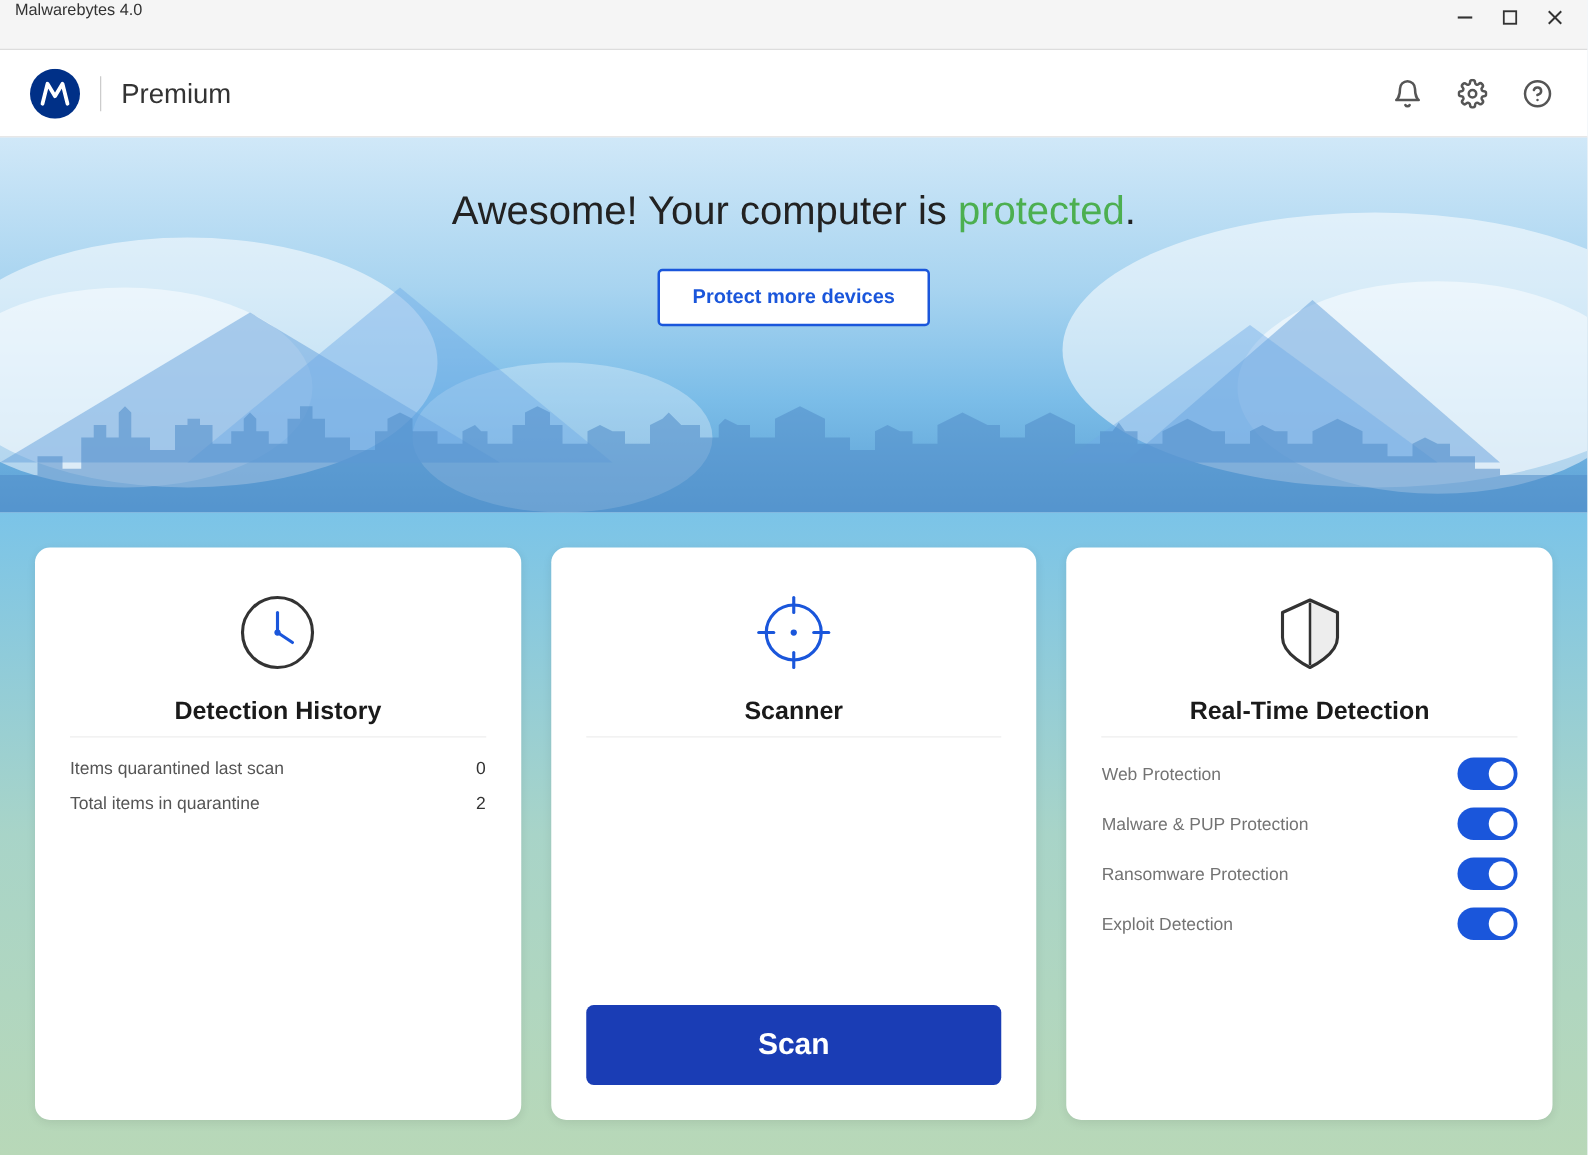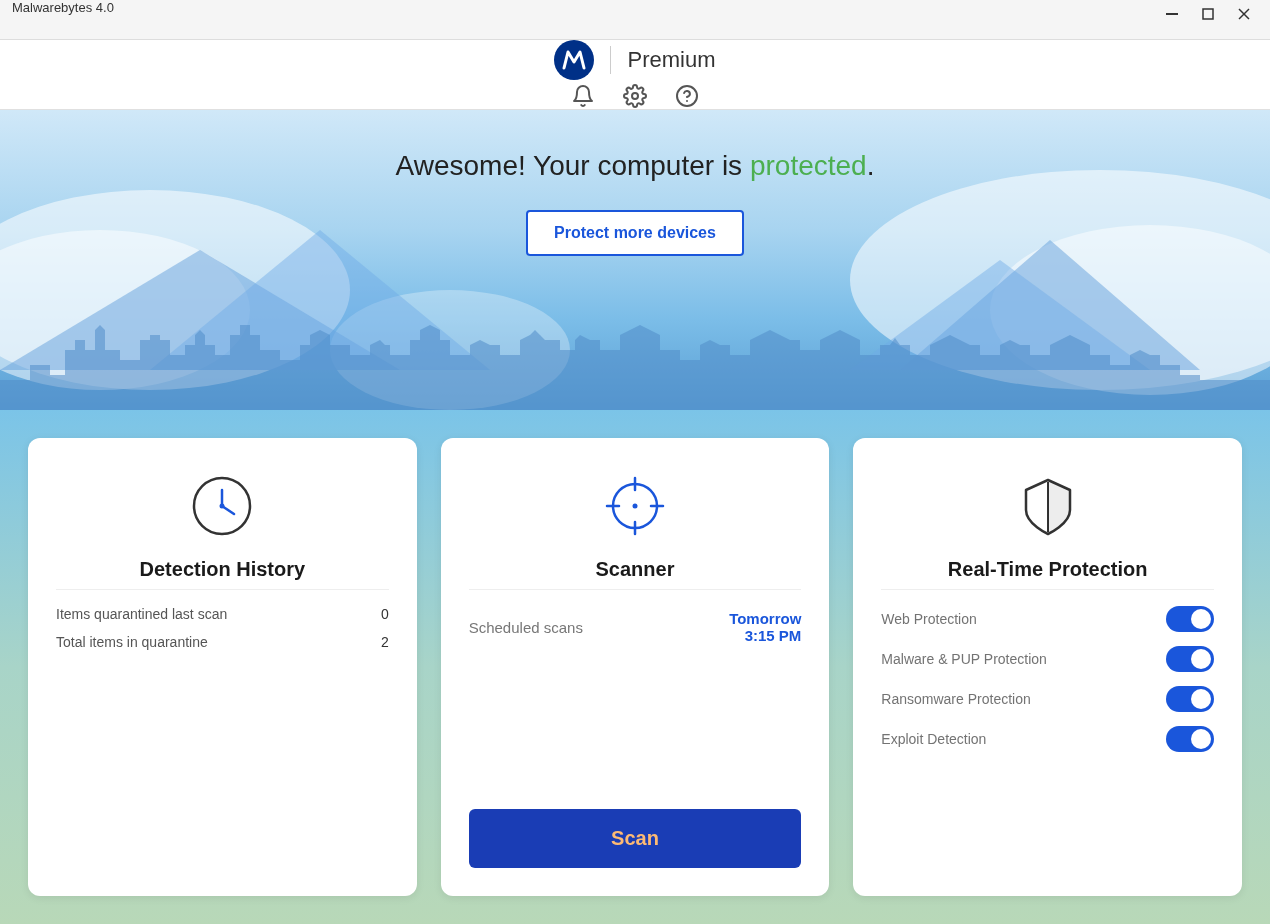--- a/index.html
+++ b/index.html
@@ -45,21 +45,20 @@
 
     
     .app-header {
       height: 70px;
       background: white;
       border-bottom: 1px solid #e0e0e0;
       display: flex;
       align-items: center;
       justify-content: space-between;
       padding: 0 24px;
-      flex-direction: column;
     }
     .logo-area {
       display: flex;
       align-items: center;
       gap: 12px;
     }
     .logo-icon {
       width: 40px;
       height: 40px;
     }
@@ -101,21 +100,21 @@
       background: linear-gradient(180deg, #d0e8f8 0%, #a8d4f0 40%, #7bbde8 70%, #5a9fd4 100%);
       position: relative;
       display: flex;
       flex-direction: column;
       align-items: center;
       justify-content: flex-start;
       padding-top: 40px;
       overflow: hidden;
     }
     .hero-text {
-      font-size: 28px;
+      font-size: 32px;
       font-weight: 400;
       color: #222;
       margin-bottom: 28px;
       z-index: 2;
       position: relative;
     }
     .hero-text .protected {
       color: #4caf50;
       font-weight: 500;
     }
@@ -223,25 +222,25 @@
     }
     .scheduled-time {
       color: #1a56db;
       font-weight: 600;
       font-size: 15px;
       text-align: right;
     }
     .scan-btn {
       width: 100%;
       background: #1a3db5;
-      color: #fdba74;
+      color: #ffffff;
       border: none;
       border-radius: 6px;
       padding: 18px;
-      font-size: 20px;
+      font-size: 24px;
       font-weight: 700;
       cursor: pointer;
       margin-top: auto;
     }
 
     
     .toggle-row {
       width: 100%;
       display: flex;
       justify-content: space-between;
@@ -412,39 +411,35 @@
         <line x1="36" y1="52" x2="36" y2="64" stroke="#1a56db" stroke-width="2.5" stroke-linecap="round"></line>
         <line x1="8" y1="36" x2="20" y2="36" stroke="#1a56db" stroke-width="2.5" stroke-linecap="round"></line>
         <line x1="52" y1="36" x2="64" y2="36" stroke="#1a56db" stroke-width="2.5" stroke-linecap="round"></line>
 
         <circle cx="36" cy="36" r="2.5" fill="#1a56db"></circle>
       </svg>
     </div>
     <div class="card-title">Scanner</div>
     <div class="card-divider"></div>
     <div class="scanner-content">
-      <div class="scheduled-row">
-        <span>Scheduled scans</span>
-        <span class="scheduled-time">Tomorrow<br>3:15 PM</span>
-      </div>
       <button class="scan-btn">Scan</button>
     </div>
   </div>
 
   <div class="card">
     <div class="card-icon-area">
       <svg class="card-icon" viewBox="0 0 72 72" fill="none">
         <path d="M36 10 L58 20 L58 40 C58 54 36 64 36 64 C36 64 14 54 14 40 L14 20 Z" stroke="#333" stroke-width="2.5" fill="none" stroke-linejoin="round"></path>
 
         <line x1="36" y1="12" x2="36" y2="62" stroke="#333" stroke-width="2"></line>
 
         <path d="M36 10 L58 20 L58 40 C58 54 36 64 36 64 Z" fill="rgba(0,0,0,0.07)"></path>
       </svg>
     </div>
-    <div class="card-title">Real-Time Protection</div>
+    <div class="card-title">Real-Time Detection</div>
     <div class="card-divider"></div>
     <div class="protection-list">
       <div class="toggle-row">
         <span>Web Protection</span>
         <div class="toggle"></div>
       </div>
       <div class="toggle-row">
         <span>Malware &amp; PUP Protection</span>
         <div class="toggle"></div>
       </div>

